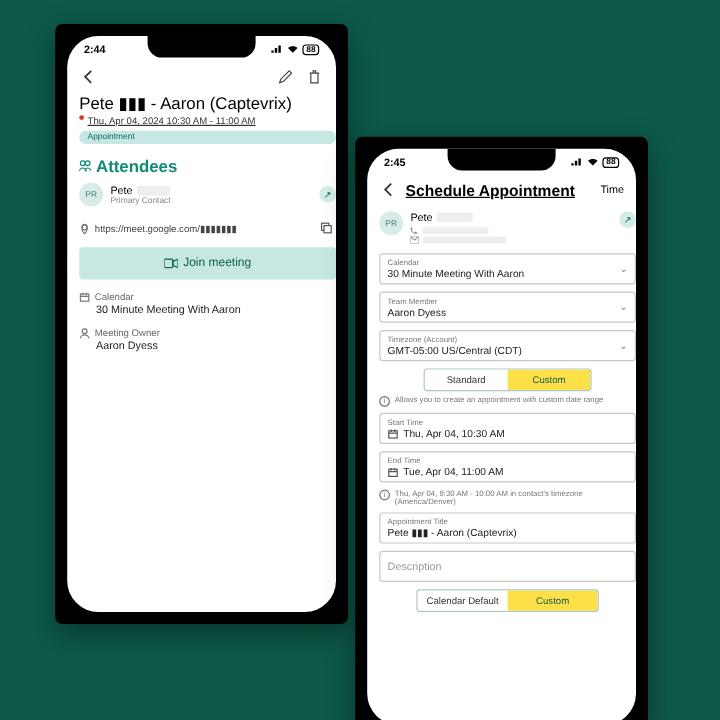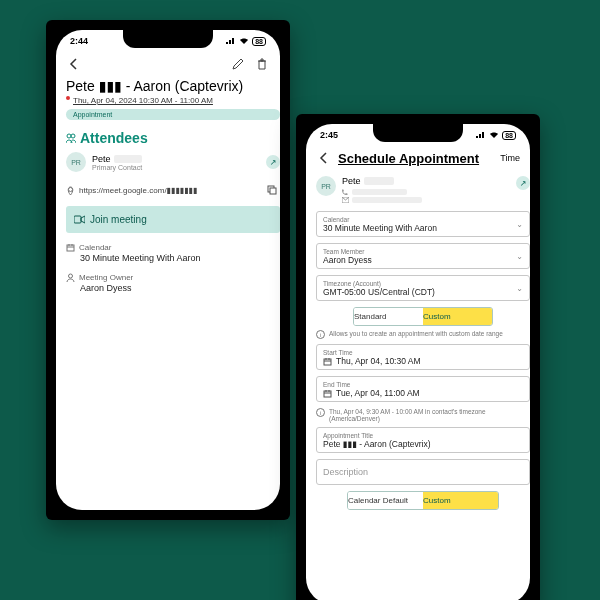--- a/index.html
+++ b/index.html
@@ -117,21 +117,21 @@
   .join-btn {
     background:#c7e8e2;
     color:#0c5a4e;
     border:none;
     width:100%;
     padding:8px;
     font-size:10px;
     font-weight:500;
     border-radius:3px;
     margin-top:8px;
-    display:flex; align-items:center; gap:5px;
+    display:flex; align-items:center; justify-content:center; gap:5px;
     cursor:pointer;
   }
   .info-row { margin-top:10px; }
   .info-label { font-size:8px; color:#666; display:flex; align-items:center; gap:4px; }
   .info-value { font-size:9px; color:#222; margin-left:14px; margin-top:1px; }
   .status-row {
     margin-top:auto;
     padding:8px 0;
     display:flex; align-items:center; gap:8px;
     font-size:9px;
@@ -176,21 +176,21 @@
   }
   .toggle-group {
     display:flex;
     border:1px solid #aac7c1;
     border-radius:3px;
     overflow:hidden;
     width:140px;
     margin:4px auto 4px auto;
   }
   .toggle-btn {
-    flex:1; 
+    flex:1; text-align:center;
     font-size:8px; padding:4px 0;
     background:#fff; color:#333;
     cursor:pointer;
   }
   .toggle-btn.active { background:#fde047; color:#0c5a4e; }
   .hint {
     font-size:6.5px; color:#777;
     display:flex; gap:4px;
     margin:2px 0 5px 0;
     align-items:flex-start;

